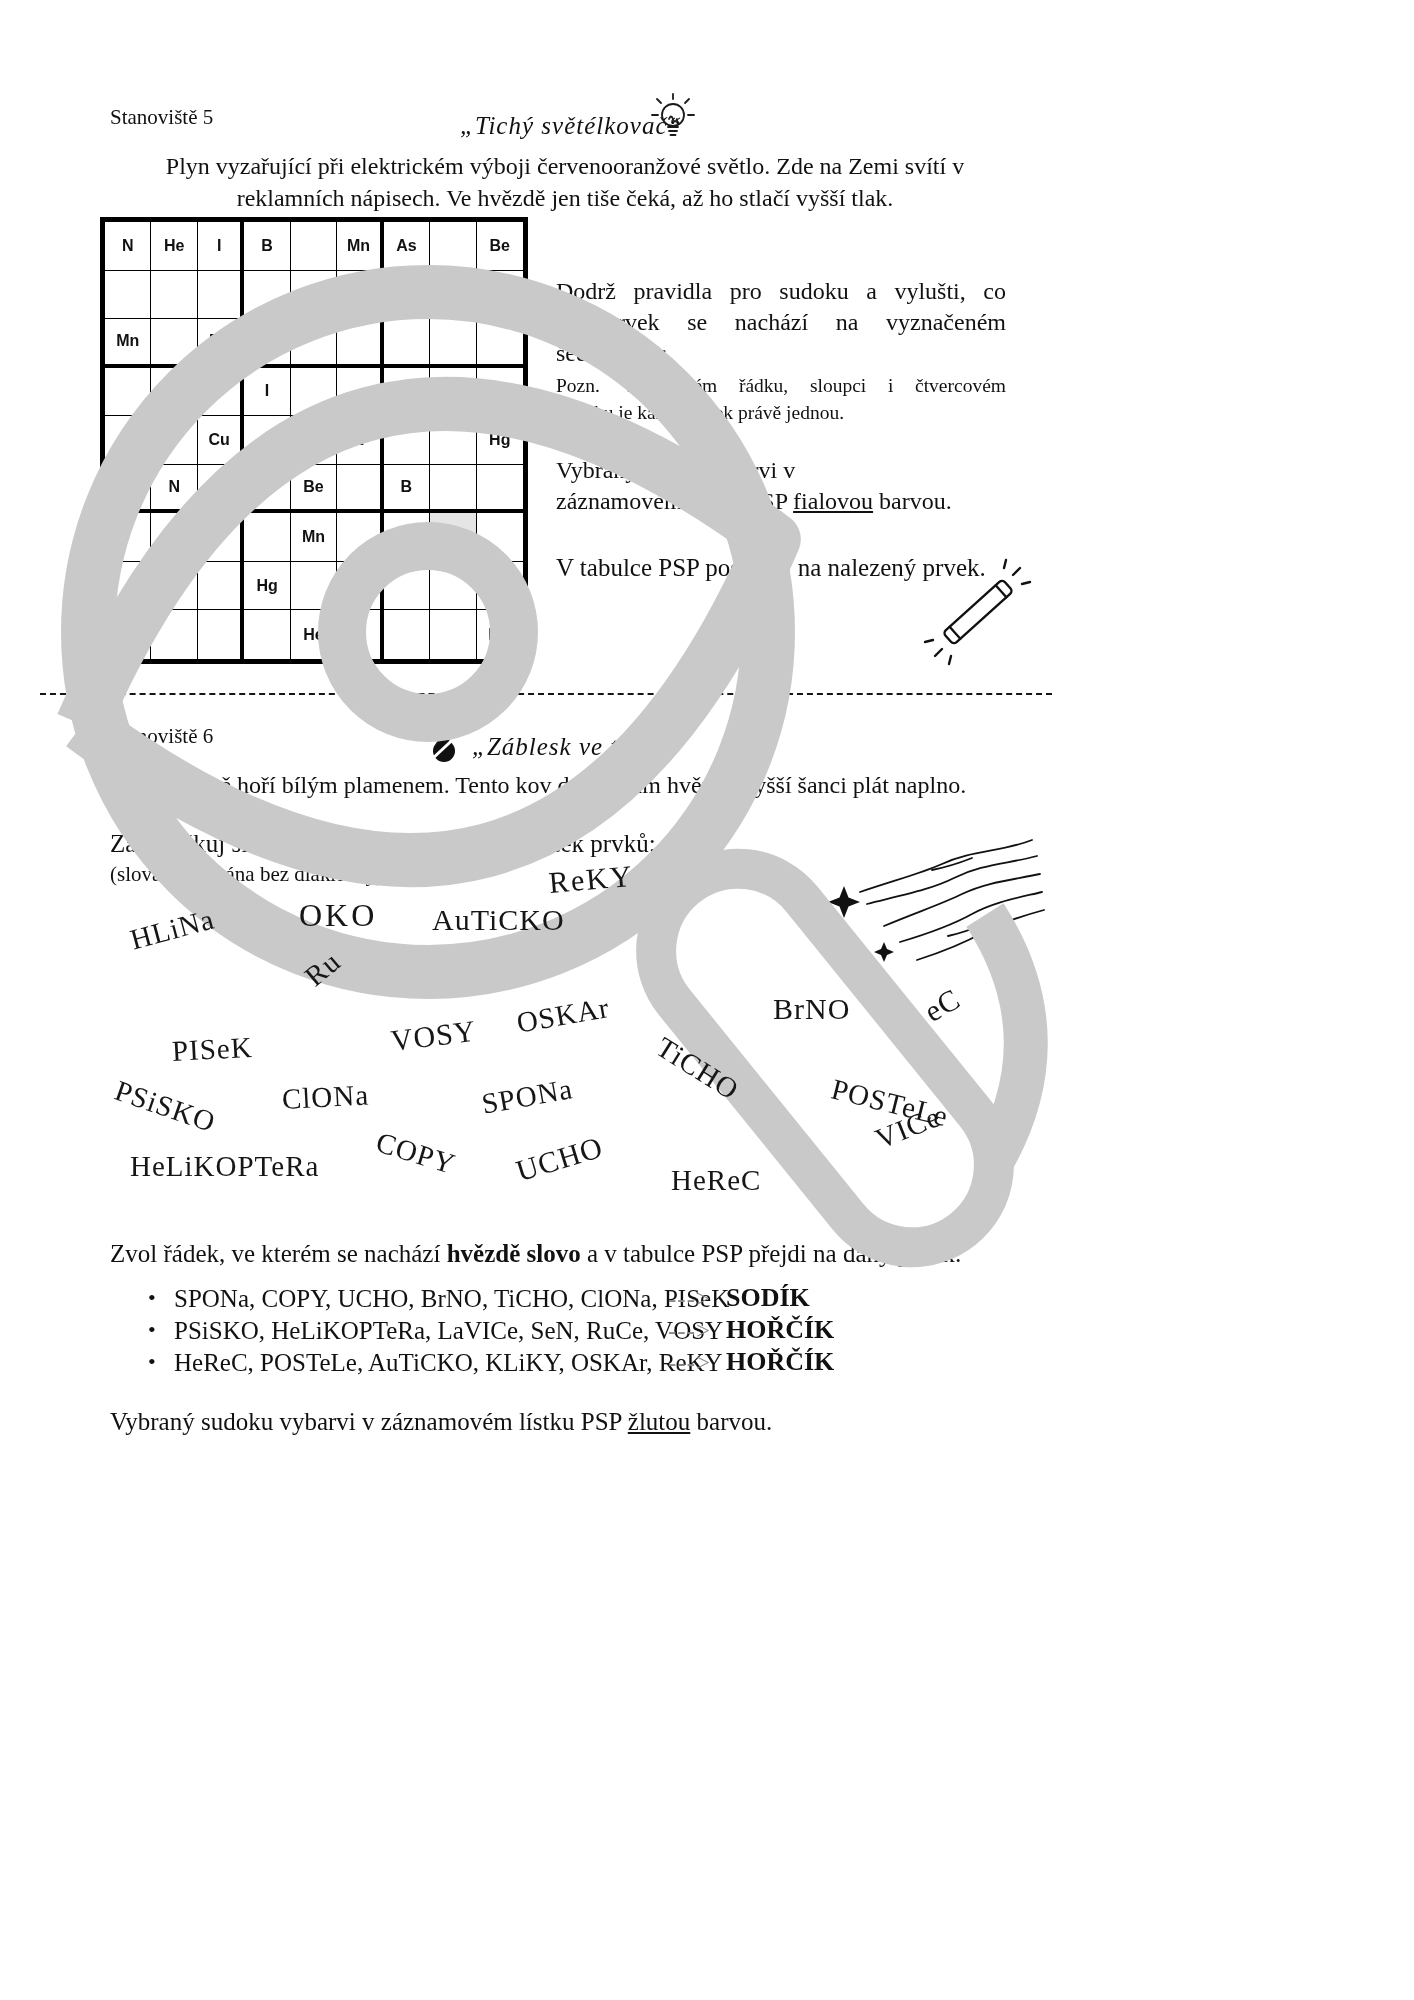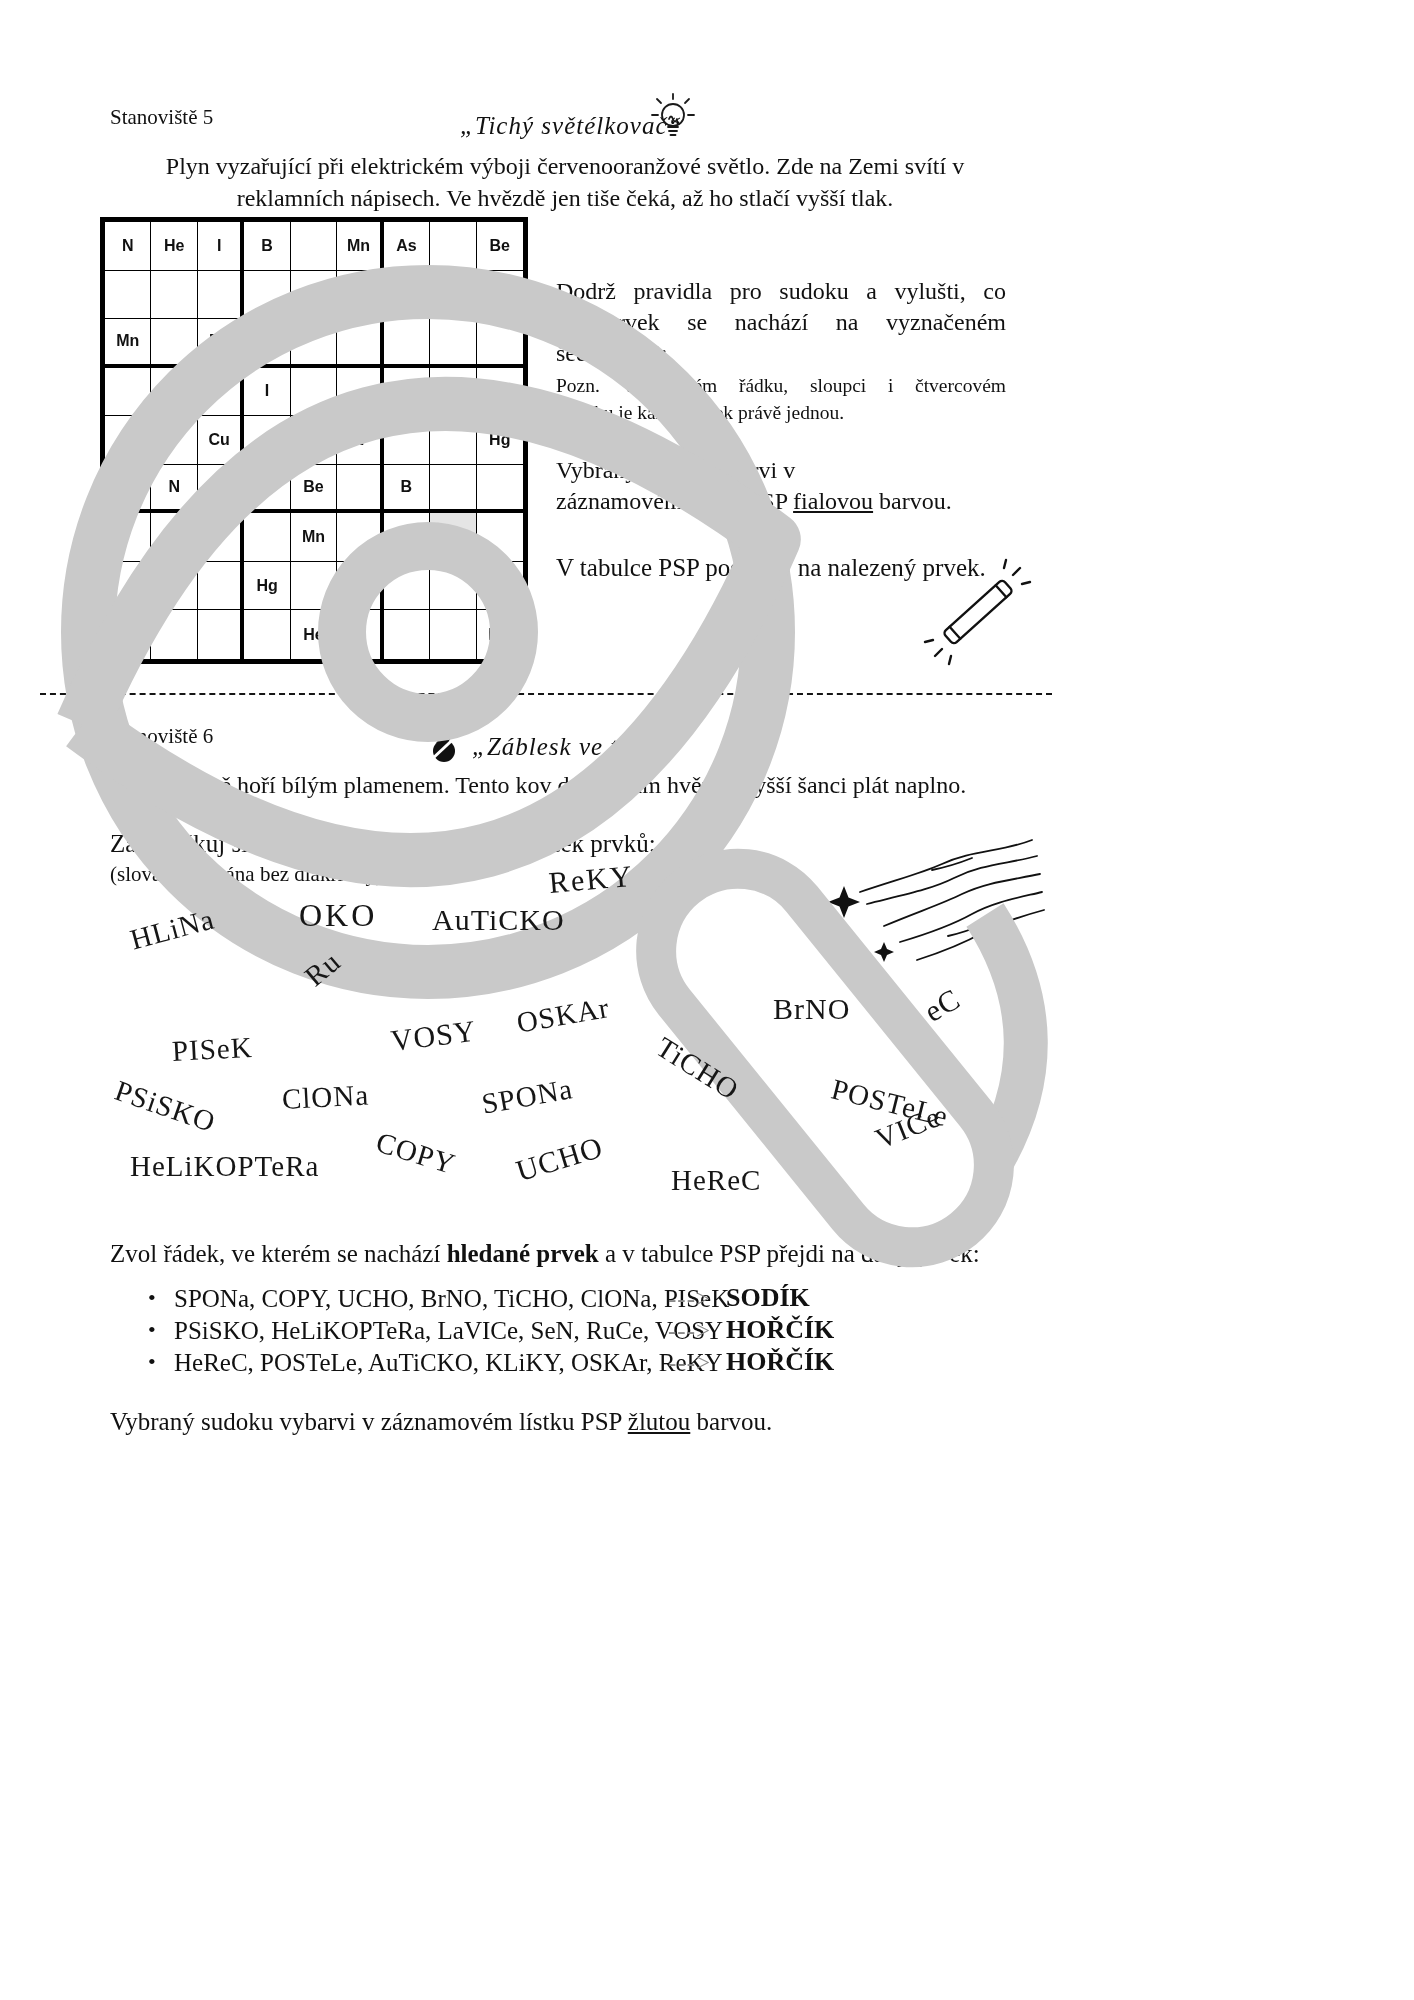--- a/index.html
+++ b/index.html
@@ -262,21 +262,21 @@
       <div class="word" style="left: 282px; top: 1083px; font-size: 29px; letter-spacing: 1px; transform: rotate(-3deg);">ClONa</div>
       <div class="word" style="left: 482px; top: 1088px; font-size: 29px; letter-spacing: 1px; transform: rotate(-10deg);">SPONa</div>
       <div class="word" style="left: 832px; top: 1072px; font-size: 29px; letter-spacing: 1px; transform: rotate(14deg);">POSTeLe</div>
       <div class="word" style="left: 377px; top: 1125px; font-size: 29px; letter-spacing: 1px; transform: rotate(17deg);">COPY</div>
       <div class="word" style="left: 671px; top: 1124px; font-size: 29px; letter-spacing: 1px; transform: rotate(0deg); margin-top: 40px;">HeReC</div>
       <div class="word" style="left: 877px; top: 1124px; font-size: 29px; letter-spacing: 1px; transform: rotate(-22deg);">VICe</div>
       <div class="word" style="left: 130px; top: 1150px; font-size: 29px; letter-spacing: 1px; transform: rotate(0deg);">HeLiKOPTeRa</div>
       <div class="word" style="left: 517px; top: 1155px; font-size: 30px; letter-spacing: 1px; transform: rotate(-17deg);">UCHO</div>
     </div>
 
-  <div class="abs" id="choose-line"><span>Zvol řádek, ve kterém se nachází </span><span class="b">hledané prvek</span><span> a v tabulce PSP přejdi na daný prvek:</span></div>
+  <div class="abs" id="choose-line"><span>Zvol řádek, ve kterém se nachází </span><span class="b">hvězdě slovo</span><span> a v tabulce PSP přejdi na daný prvek:</span></div>
 
   <div class="abs" id="options">
       <div class="opt-row">
         <span class="opt-bullet">•</span>
         <span class="opt-words">SPONa, COPY, UCHO, BrNO, TiCHO, ClONa, PISeK</span>
         <span class="opt-arrow">---&gt;</span>
         <span class="opt-answer">SODÍK</span>
       </div>
       <div class="opt-row">
         <span class="opt-bullet">•</span>

